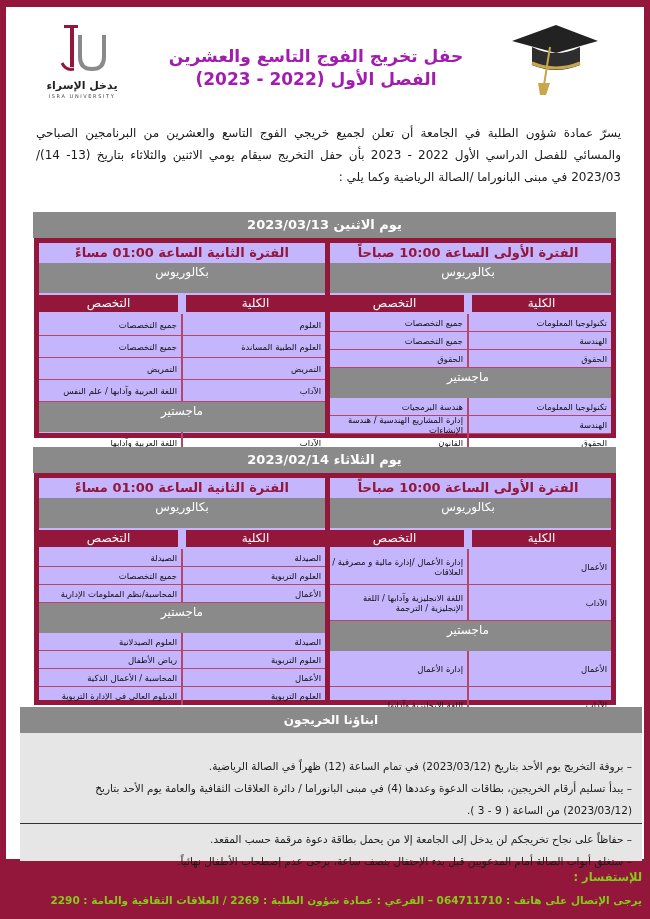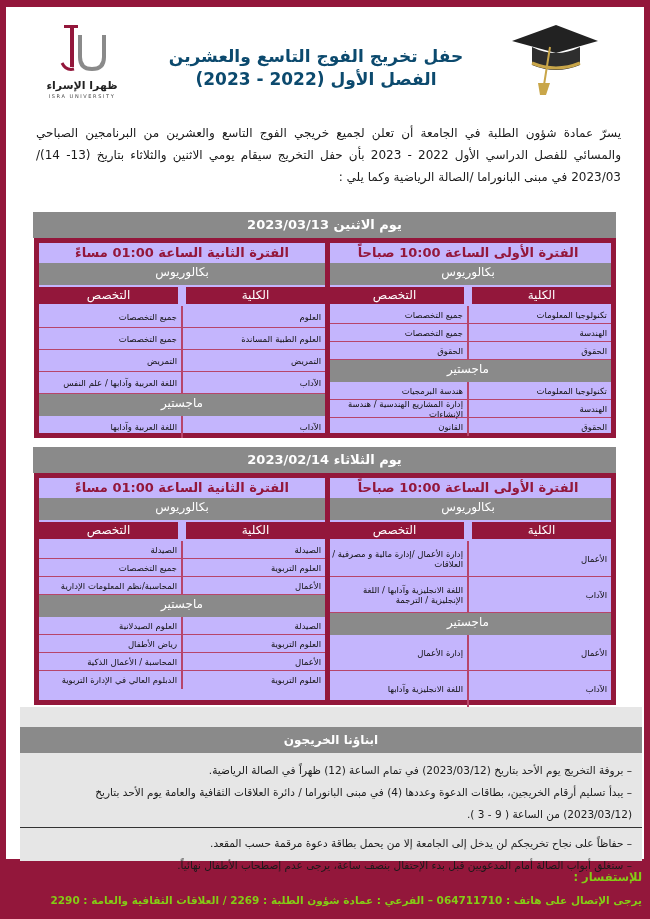--- a/index.html
+++ b/index.html
@@ -16,40 +16,40 @@
     background: #ffffff;
   }
   
   .header { position: absolute; left: 0; top: 0; width: 638px; height: 100px; }
   .cap { position: absolute; right: 44px; top: 16px; width: 90px; height: 76px; }
   .logo { position: absolute; left: 36px; top: 18px; width: 80px; height: 80px; text-align: center; direction: ltr; }
   .logo-mark { position: relative; width: 60px; height: 46px; margin: 0 auto; }
   .logo-ar { font-size: 11px; font-weight: bold; color: #222; direction: rtl; margin-top: 4px; }
   .logo-en { font-size: 5px; letter-spacing: 1.6px; color: #444; margin-top: 1px; }
   .title { position: absolute; left: 150px; top: 38px; width: 320px; text-align: center;
-    color: #0c4a6e; font-weight: bold; font-size: 17px; line-height: 23px; }
+    color: #a21caf; font-weight: bold; font-size: 17px; line-height: 23px; }
   
   .intro { position: absolute; left: 30px; top: 115px; width: 585px; font-size: 12px; line-height: 22px;
     text-align: justify; color: #1a1a1a; }
   
   .daybar { position: absolute; left: 27px; width: 583px; height: 26px; background: #8a8a8a;
     color: #fff; font-weight: bold; font-size: 13px; text-align: center; line-height: 26px; }
   .panel { position: absolute; width: 296px; background: #93173b; padding: 5px; }
   .panel-inner { background: #c4b5fd; width: 100%; height: 100%; }
   .ptitle { color: #93173b; font-weight: bold; font-size: 13px; text-align: center; height: 20px; line-height: 20px; }
-  .band { background: #8a8a8a; color: #fff; text-align: center; font-size: 12px; height: 22px; line-height: 18px; }
+  .band { background: #8a8a8a; color: #fff; text-align: center; font-size: 12px; height: 30px; line-height: 18px; }
   .hdr { display: flex; gap: 8px; padding: 2px 0; }
   .hdr div { flex: 1; background: #93173b; color: #fff; text-align: center; font-size: 12px; height: 17px; line-height: 17px; }
   .row { display: flex; border-bottom: 1px solid #b7456a; font-size: 8.5px; color: #111; }
   .row:last-child { border-bottom: none; }
   .row .c1 { flex: 1; padding: 0 4px; display: flex; align-items: center; border-left: 2px solid #b7456a; }
   .row .c2 { flex: 1; padding: 0 4px; display: flex; align-items: center; }
   
   .notes { position: absolute; left: 14px; top: 700px; width: 622px; height: 154px; background: #e6e6e6; }
-  .notes-title { background: #8a8a8a; color: #fff; font-weight: bold; font-size: 12px; text-align: center; height: 26px; line-height: 26px; margin-top: 20px; }
+  .notes-title { background: #8a8a8a; color: #fff; font-weight: bold; font-size: 12px; text-align: center; height: 26px; line-height: 26px; }
   .note { font-size: 10.5px; line-height: 22px; padding: 0 10px; color: #1a1a1a; }
   .notes hr { border: none; border-top: 1.5px solid #333; margin: 2px 0 4px; }
   .footer { position: absolute; right: 8px; top: 866px; width: 634px; color: #84cc16; font-weight: bold; }
   .footer .q { font-size: 11.5px; line-height: 22px; }
   .footer .c { font-size: 10.5px; line-height: 24px; }
 </style>
 </head>
 <body>
 
 <div class="page">
@@ -61,21 +61,21 @@
       <line x1="40" y1="24" x2="34" y2="62" stroke="#c9a649" stroke-width="2"></line>
       <path d="M28,60 L40,60 L36,72 L30,72 Z" fill="#c9a649"></path>
     </svg>
     <div class="logo">
       <svg class="logo-mark" viewBox="0 0 60 46">
         <rect x="12" y="0" width="14" height="3" fill="#93173b"></rect>
         <rect x="18" y="0" width="4" height="42" fill="#93173b"></rect>
         <path d="M10,38 Q14,46 22,44" stroke="#93173b" stroke-width="3" fill="none"></path>
         <path d="M28,10 L28,32 Q28,44 40,44 Q52,44 52,32 L52,10" stroke="#8a8a8a" stroke-width="4" fill="none"></path>
       </svg>
-      <div class="logo-ar">ظهرا الإسراء</div>
+      <div class="logo-ar">يدخل الإسراء</div>
       <div class="logo-en">ISRA UNIVERSITY</div>
     </div>
     <div class="title">
       <div>حفل تخريج الفوج التاسع والعشرين</div>
       <div>الفصل الأول (2022 - 2023)</div>
     </div>
   </div>
 
   <div class="intro">يسرّ عمادة شؤون الطلبة في الجامعة أن تعلن لجميع خريجي الفوج التاسع والعشرين من البرنامجين الصباحي والمسائي للفصل الدراسي الأول 2022 - 2023 بأن حفل التخريج سيقام يومي الاثنين والثلاثاء بتاريخ (13- 14)/ 2023/03 في مبنى البانوراما /الصالة الرياضية وكما يلي :</div>
 
@@ -211,21 +211,21 @@
           <div class="row" style="height: 18px;">
             <div class="c1">العلوم التربوية</div>
             <div class="c2">الدبلوم العالي في الإدارة التربوية</div>
           </div>
         </div>
       </div>
     </div>
 
   <div class="notes">
     <div class="notes-title">ابناؤنا الخريجون</div>
-    <div style="padding-top:6px">
+    <div style="padding-top:22px">
       <div class="note">– بروفة التخريج يوم الأحد بتاريخ (2023/03/12) في تمام الساعة (12) ظهراً في الصالة الرياضية.</div>
       <div class="note">– يبدأ تسليم أرقام الخريجين، بطاقات الدعوة وعددها (4) في مبنى البانوراما / دائرة العلاقات الثقافية والعامة يوم الأحد بتاريخ (2023/03/12) من الساعة ( 9 - 3 ).</div>
     </div>
     <hr>
     <div class="note">– حفاظاً على نجاح تخريجكم لن يدخل إلى الجامعة إلا من يحمل بطاقة دعوة مرقمة حسب المقعد.</div>
     <div class="note">– ستغلق أبواب الصالة أمام المدعويين قبل بدء الإحتفال بنصف ساعة، يرجى عدم إصطحاب الأطفال نهائياً.</div>
   </div>
 </div>
 
 <div class="footer">

